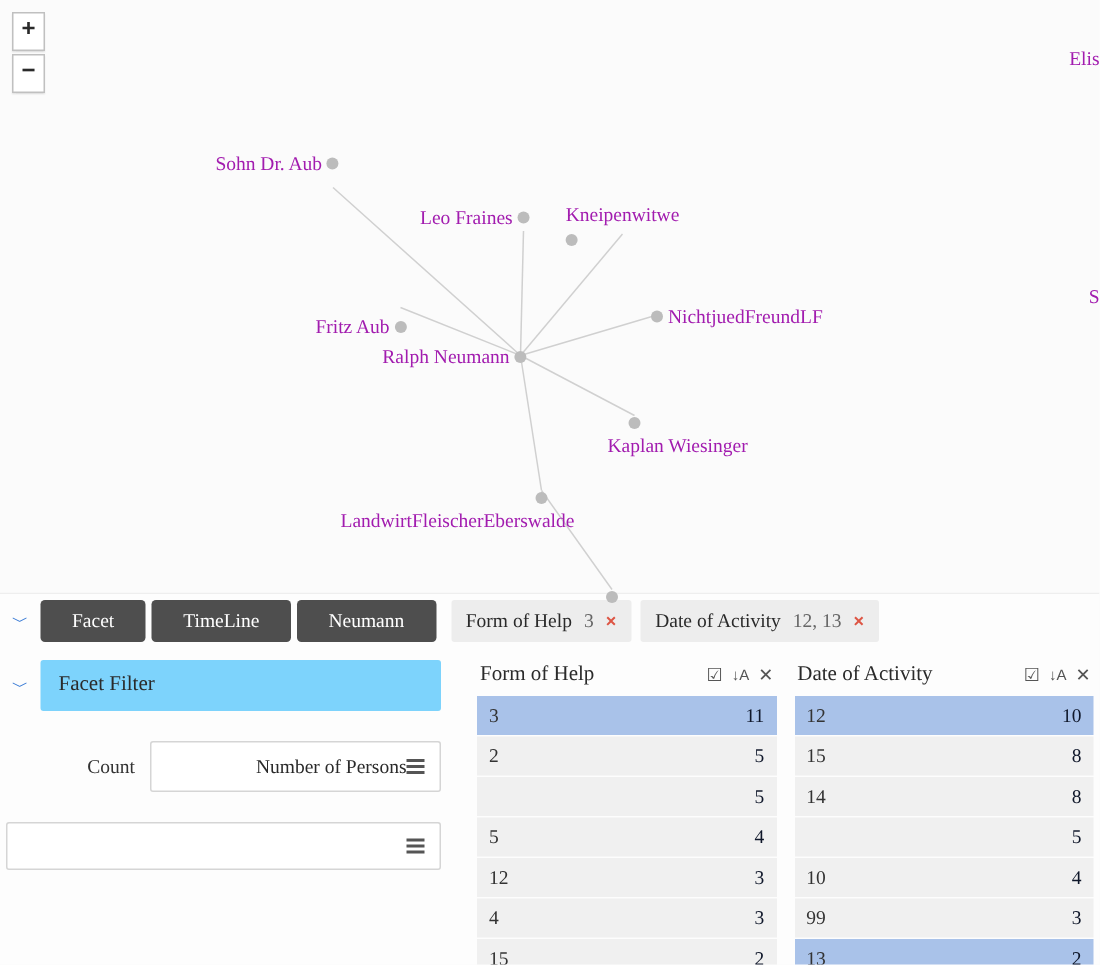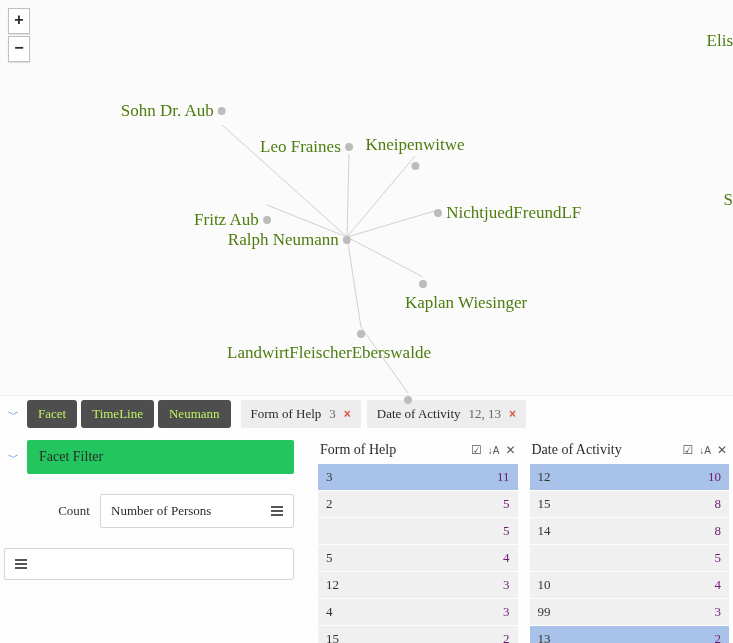--- a/index.html
+++ b/index.html
@@ -4,50 +4,50 @@
 <style>
 * { box-sizing: border-box; margin: 0; padding: 0; }
 body { font-family: Georgia, "Times New Roman", serif; font-size: 13px; color: #2a2a2a; overflow: hidden; width: 733px; height: 643px; position: relative; background: #fdfdfd; }
 
 .zoom-controls { position: absolute; top: 8px; left: 8px; z-index: 10; }
 .zoom-btn { display: block; width: 22px; height: 26px; background: #fff; border: 1px solid #c0c0c0; box-shadow: 0 1px 1px rgba(0,0,0,0.1); font-size: 16px; line-height: 22px; text-align: center; cursor: pointer; font-family: Arial, sans-serif; font-weight: bold; }
 .zoom-btn + .zoom-btn { margin-top: 2px; }
 
 .graph-area { width: 733px; height: 395px; position: relative; background: #fbfbfb; }
 .graph-area svg { position: absolute; top: 0; left: 0; }
-.node { position: absolute; white-space: nowrap; font-size: 17px; color: #4d7c0f; }
+.node { position: absolute; white-space: nowrap; font-size: 13px; color: #a21caf; }
 .node-dot { display: inline-block; width: 8px; height: 8px; border-radius: 50%; background: #bcbcbc; vertical-align: middle; }
 .node-label { vertical-align: middle; }
 
 .toolbar { display: flex; align-items: center; gap: 4px; padding: 4px 4px; border-top: 1px solid #eee; }
 .caret { color: #3a7bd5; font-size: 11px; cursor: pointer; padding: 0 4px; }
-.tab { background: #4e4e4e; color: #bef264; padding: 6px 11px; border-radius: 3px; font-size: 13px; cursor: pointer; }
+.tab { background: #4e4e4e; color: #ffffff; padding: 6px 21px; border-radius: 3px; font-size: 13px; cursor: pointer; }
 .filter-chip { background: #ededed; padding: 6px 10px; border-radius: 2px; display: flex; align-items: center; gap: 8px; font-size: 13px; }
 .chip-val { color: #666; }
 .chip-close { color: #d54; font-weight: bold; cursor: pointer; font-size: 12px; font-family: Arial, sans-serif; }
 
 .filter-section { display: flex; gap: 24px; padding: 8px 4px; }
 .filter-left { flex: 0 0 290px; }
 .filter-header { display: flex; align-items: center; gap: 4px; margin-bottom: 20px; }
-.filter-title { background: #22c55e; padding: 9px 12px; border-radius: 2px; flex: 1; font-size: 14px; }
+.filter-title { background: #7dd3fc; padding: 9px 12px; border-radius: 2px; flex: 1; font-size: 14px; }
 .opt-row { display: flex; align-items: flex-start; margin-bottom: 20px; }
 .opt-label { flex: 0 0 96px; text-align: right; padding-right: 10px; padding-top: 9px; font-size: 13px; color: #333; }
-.opt-select { flex: 1; border: 1px solid #d5d5d5; background: #fff; padding: 8px 10px; border-radius: 2px; font-size: 13px; display: flex; justify-content: space-between; align-items: center; cursor: pointer; }
+.opt-select { flex: 1; border: 1px solid #d5d5d5; background: #fff; padding: 8px 10px; border-radius: 2px; font-size: 13px; display: flex; justify-content: flex-end; align-items: center; cursor: pointer; }
 .hamburger { display: inline-block; width: 12px; }
 .hamburger span { display: block; height: 2px; background: #555; margin: 2px 0; }
 
 .facet-cols { display: flex; gap: 12px; flex: 1; }
 .facet-col { flex: 1; min-width: 0; }
 .facet-head { display: flex; align-items: center; justify-content: space-between; font-size: 14px; padding: 2px 2px 6px; }
 .facet-head-icons { display: flex; gap: 6px; align-items: center; }
 .hicon { font-size: 12px; color: #555; cursor: pointer; font-family: Arial, sans-serif; }
 .facet-row { display: flex; justify-content: space-between; padding: 5px 8px; font-size: 13px; background: #f0f0f0; margin-bottom: 1px; cursor: pointer; }
 .facet-row.sel { background: #a9c2e9; }
 .facet-row .k { color: #333; }
-.facet-row .v { color: #701a75; }
+.facet-row .v { color: #0f172a; }
 </style>
 </head>
 <body>
 
 <div class="zoom-controls">
   <div class="zoom-btn">+</div>
   <div class="zoom-btn">−</div>
 </div>
 
 <div class="graph-area">
@@ -57,21 +57,21 @@
       <line x1="347" y1="237" x2="415" y2="156" stroke="#d0d0d0" stroke-width="1"></line>
       <line x1="347" y1="237" x2="267" y2="205" stroke="#d0d0d0" stroke-width="1"></line>
       <line x1="347" y1="237" x2="438" y2="210" stroke="#d0d0d0" stroke-width="1"></line>
       <line x1="347" y1="237" x2="423" y2="277" stroke="#d0d0d0" stroke-width="1"></line>
       <line x1="347" y1="237" x2="361" y2="327" stroke="#d0d0d0" stroke-width="1"></line>
       <line x1="361" y1="327" x2="408" y2="393" stroke="#d0d0d0" stroke-width="1"></line>
     </svg>
   <div id="nodes">
       <div class="node" style="left: 214px; top: 100px; transform: translateX(-100%) translateX(12px);"><span class="node-label">Sohn Dr. Aub</span> <span class="node-dot"></span></div>
       <div class="node" style="left: 341px; top: 136px; transform: translateX(-100%) translateX(12px);"><span class="node-label">Leo Fraines</span> <span class="node-dot"></span></div>
-      <div class="node" style="left: 415px; top: 134px; transform: translateX(-50%); text-align: center;"><span class="node-label">Kneipenwitwe</span><br><span class="node-dot"></span></div>
+      <div class="node" style="left: 415px; top: 134px; transform: translateX(-50%); text-align: left;"><span class="node-label">Kneipenwitwe</span><br><span class="node-dot"></span></div>
       <div class="node" style="left: 259px; top: 209px; transform: translateX(-100%) translateX(12px);"><span class="node-label">Fritz Aub</span> <span class="node-dot"></span></div>
       <div class="node" style="left: 434px; top: 202px;"><span class="node-dot"></span> <span class="node-label">NichtjuedFreundLF</span></div>
       <div class="node" style="left: 339px; top: 229px; transform: translateX(-100%) translateX(12px);"><span class="node-label">Ralph Neumann</span> <span class="node-dot"></span></div>
       <div class="node" style="left: 419px; top: 273px;"><span class="node-dot"></span><br><span style="position:relative;left:-14px">Kaplan Wiesinger</span></div>
       <div class="node" style="left: 357px; top: 323px;"><span class="node-dot"></span><br><span style="position:relative;left:-130px">LandwirtFleischerEberswalde</span></div>
       <div class="node" style="left: 404px; top: 389px;"><span class="node-dot"></span></div>
       <div class="node" style="right: 0px; top: 30px;"><span class="node-label">Elis</span></div>
       <div class="node" style="right: 0px; top: 189px;"><span class="node-label">S</span></div>
     </div>
 </div>

